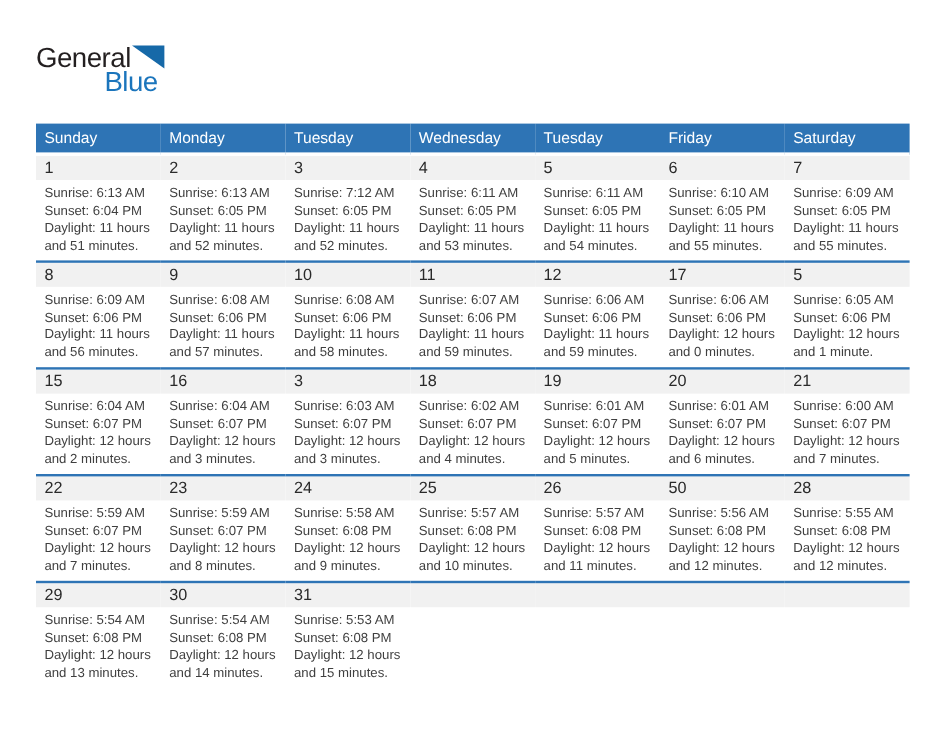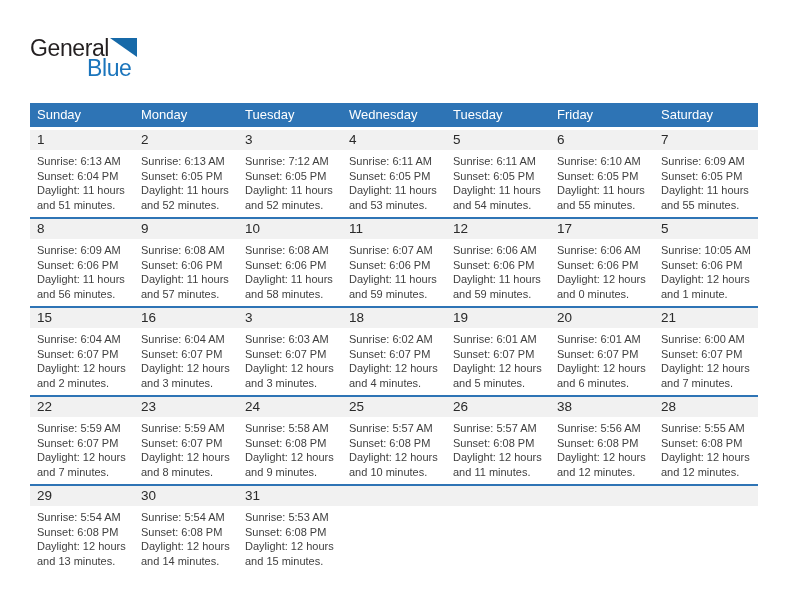--- a/index.html
+++ b/index.html
@@ -195,21 +195,21 @@
             <div class="day-info">
               <div>Sunrise: 6:06 AM</div>
               <div>Sunset: 6:06 PM</div>
               <div>Daylight: 12 hours</div>
               <div>and 0 minutes.</div>
             </div>
           </td>
           <td>
             <div class="day-num">5</div>
             <div class="day-info">
-              <div>Sunrise: 10:05 AM</div>
+              <div>Sunrise: 6:05 AM</div>
               <div>Sunset: 6:06 PM</div>
               <div>Daylight: 12 hours</div>
               <div>and 1 minute.</div>
             </div>
           </td>
         </tr>
         <tr class="week-row">
           <td>
             <div class="day-num">15</div>
             <div class="day-info">
@@ -314,21 +314,21 @@
           <td>
             <div class="day-num">26</div>
             <div class="day-info">
               <div>Sunrise: 5:57 AM</div>
               <div>Sunset: 6:08 PM</div>
               <div>Daylight: 12 hours</div>
               <div>and 11 minutes.</div>
             </div>
           </td>
           <td>
-            <div class="day-num">38</div>
+            <div class="day-num">50</div>
             <div class="day-info">
               <div>Sunrise: 5:56 AM</div>
               <div>Sunset: 6:08 PM</div>
               <div>Daylight: 12 hours</div>
               <div>and 12 minutes.</div>
             </div>
           </td>
           <td>
             <div class="day-num">28</div>
             <div class="day-info">

